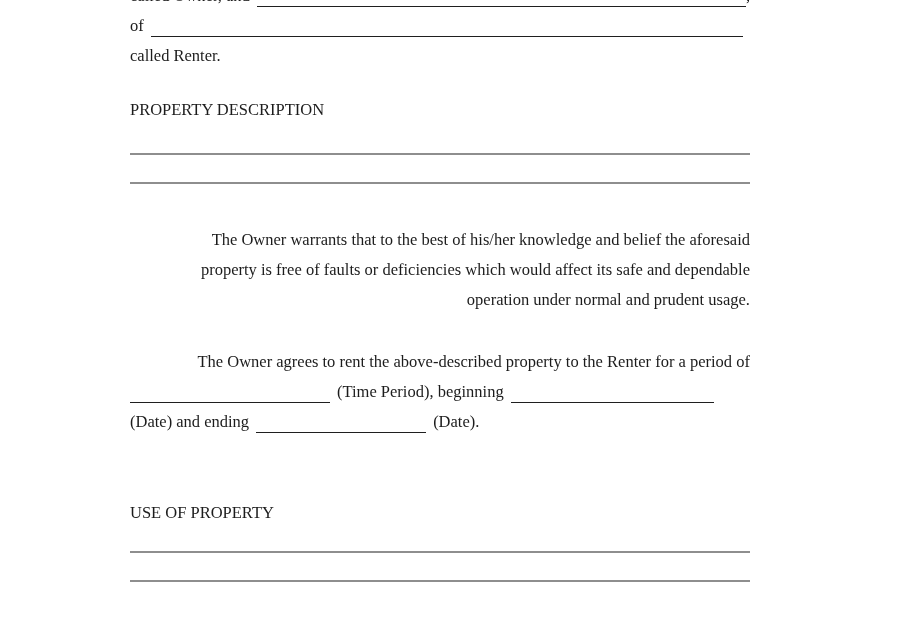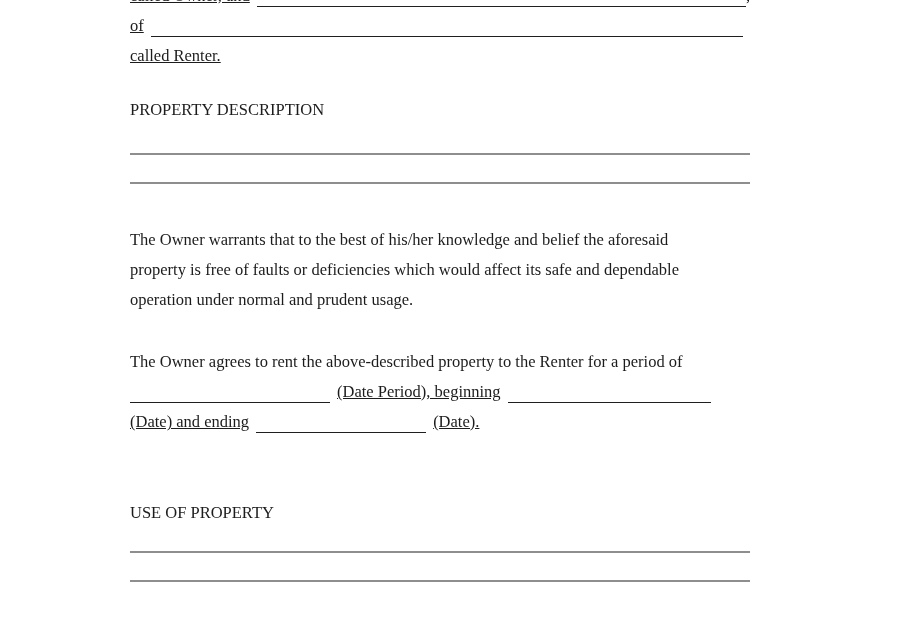--- a/index.html
+++ b/index.html
@@ -10,34 +10,34 @@
     overflow: hidden;
     position: relative;
     font-family: "Liberation Serif", "DejaVu Serif", serif;
     font-size: 16.5px;
     color: #1c1c1c;
   }
   .abs { position: absolute; }
   .content-x { left: 130px; width: 620px; }
 
   .line { display: flex; align-items: flex-end; height: 30px; }
-  .line .t { line-height: 30px; white-space: pre; text-decoration: underline; }
+  .line .t { line-height: 30px; white-space: pre; }
 
   .blank {
     display: block;
     border-bottom: 1.6px solid #1f1f1f;
     height: 12px;
     margin-bottom: 4.5px;
   }
   .blank.flex { flex: 1 1 auto; }
   .ml { margin-left: 7px; }
   .mr { margin-right: 7px; }
 
   .heading { line-height: 30px; white-space: nowrap; }
-  .para div { line-height: 30px; white-space: nowrap; }
+  .para div { line-height: 30px; white-space: nowrap; text-align: right; }
 
   .rule { height: 2px; background: #8e8e8e; }
 </style>
 </head>
 <body>
 
 <div class="abs content-x" style="top:-19px;">
   <div class="line">
     <span class="t">called Owner, and</span>
     <span class="blank flex ml"></span>
@@ -61,21 +61,21 @@
   <div>property is free of faults or deficiencies which would affect its safe and dependable</div>
   <div>operation under normal and prudent usage.</div>
 </div>
 
 <div class="abs content-x" style="top:347px;">
   <div class="para">
       <div>The Owner agrees to rent the above-described property to the Renter for a period of</div>
     </div>
   <div class="line">
     <span class="blank" style="width:200px;"></span>
-    <span class="t ml">(Date Period), beginning</span>
+    <span class="t ml">(Time Period), beginning</span>
     <span class="blank ml" style="width:203px;"></span>
   </div>
   <div class="line">
     <span class="t">(Date) and ending</span>
     <span class="blank ml mr" style="width:170px;"></span>
     <span class="t">(Date).</span>
   </div>
 </div>
 
 <div class="abs content-x heading" style="top:498px;">USE OF PROPERTY</div>

